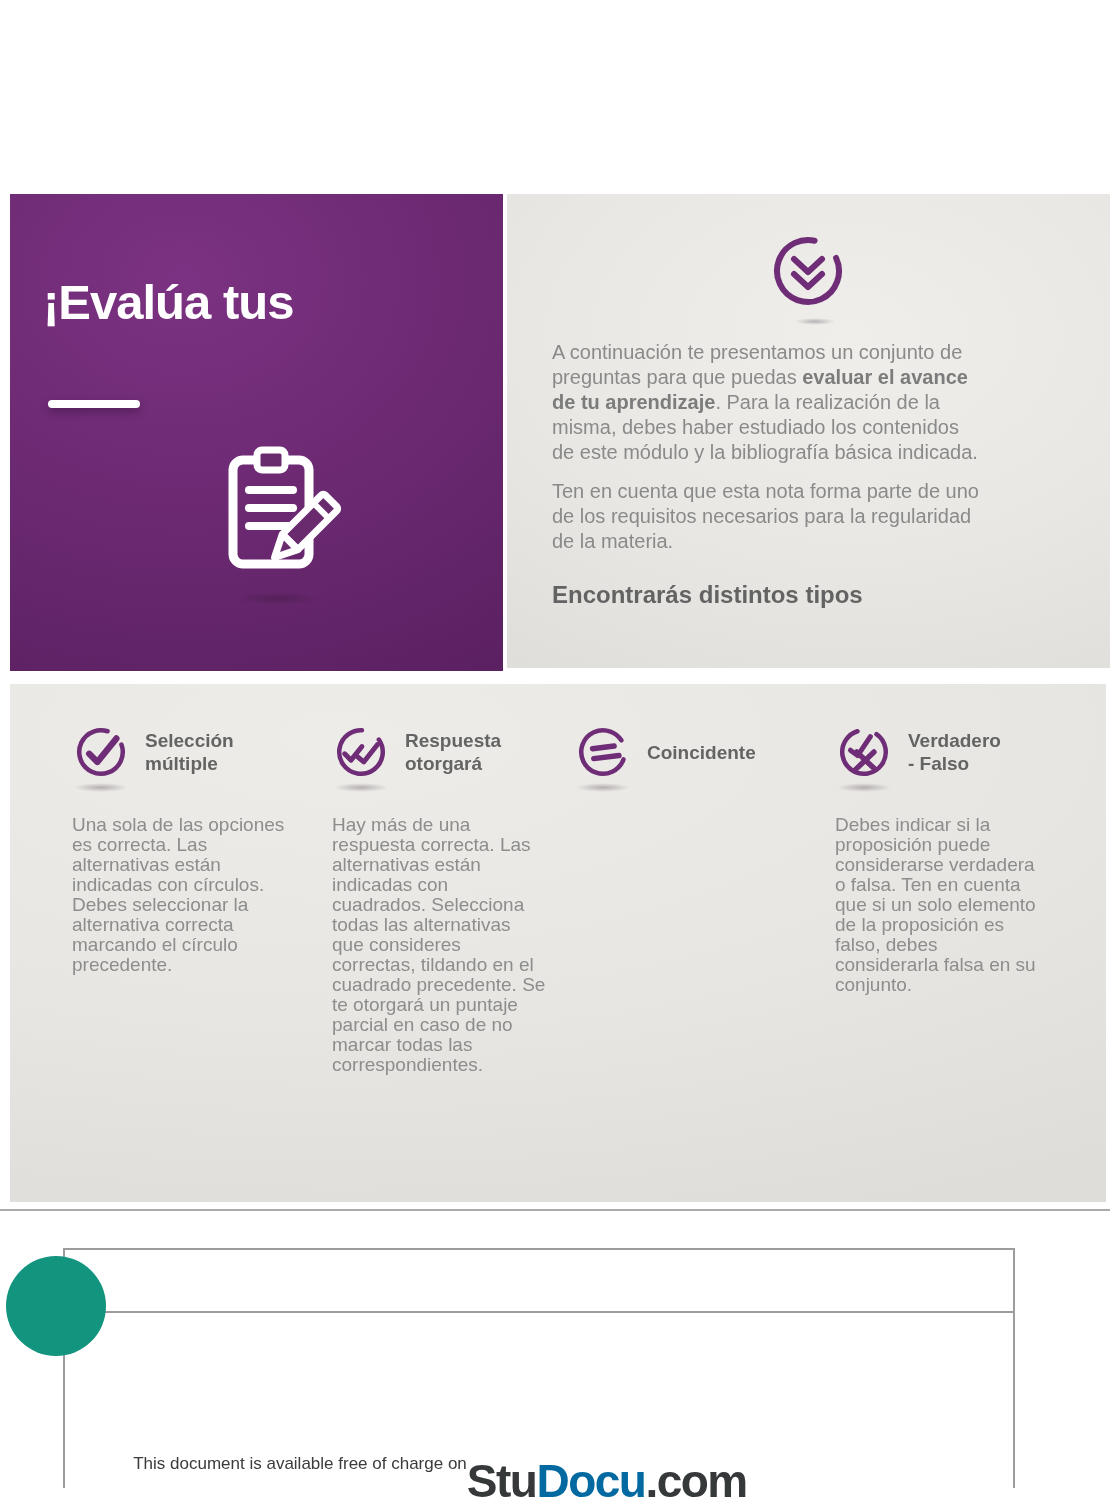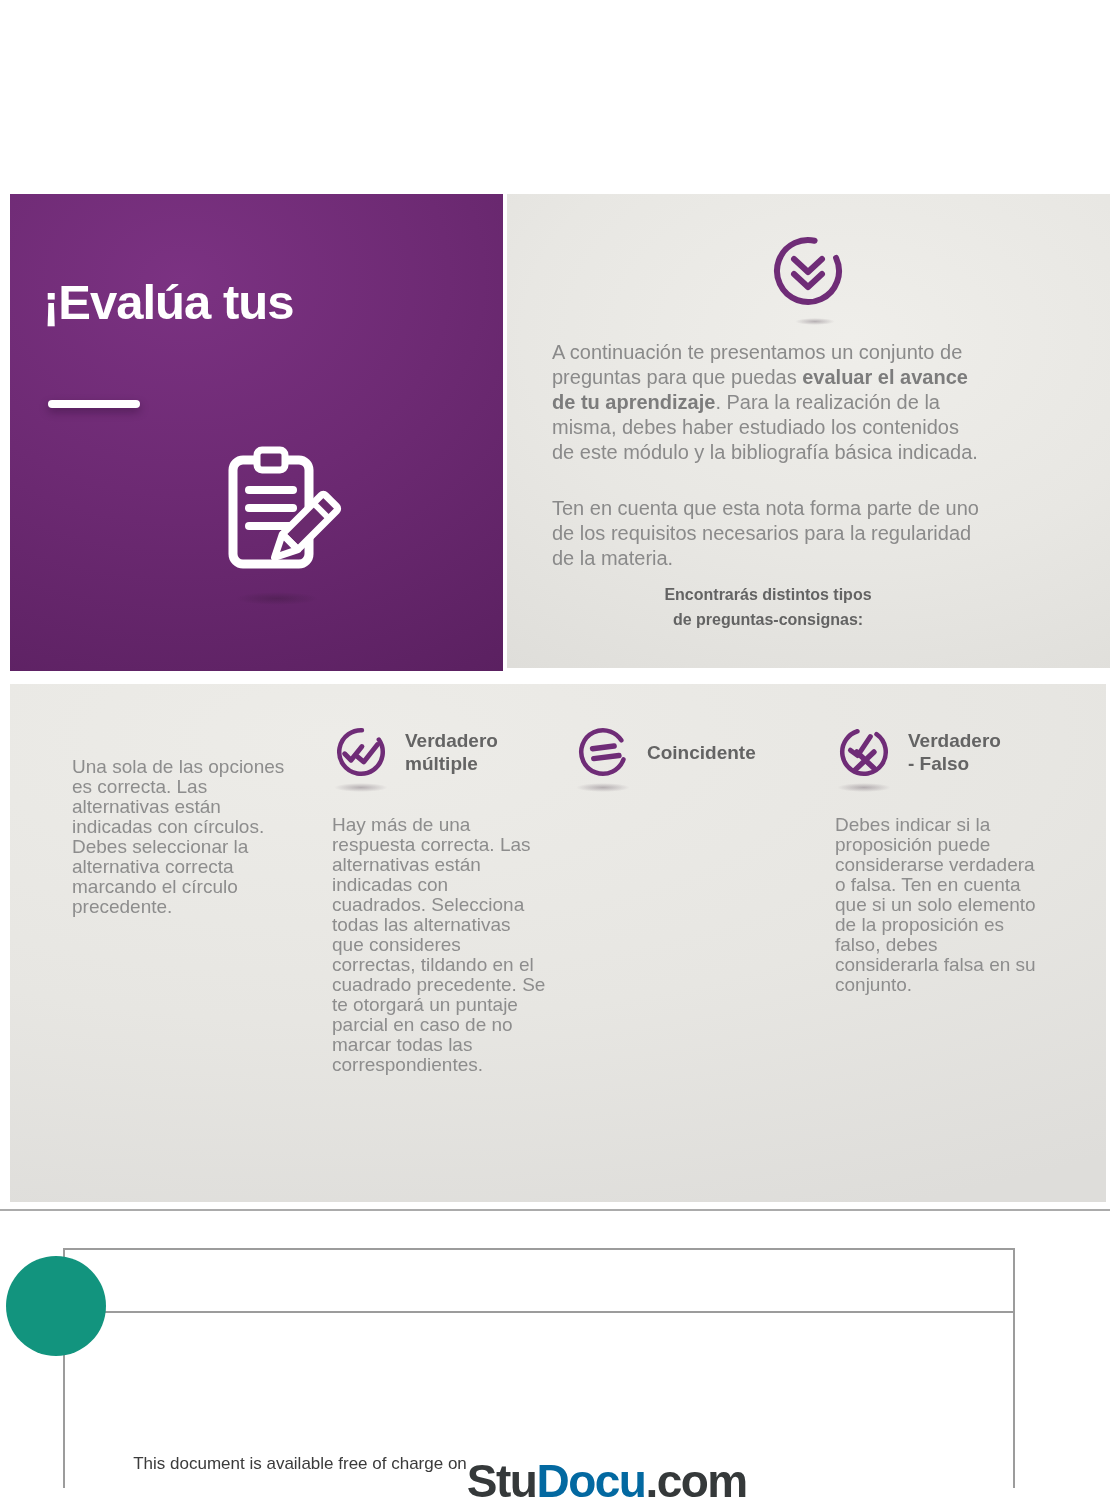--- a/index.html
+++ b/index.html
@@ -32,25 +32,25 @@
   .hero-gray{
     position:absolute;left:507px;top:178px;width:601px;height:474px;
     background:radial-gradient(95% 85% at 55% 30%, #efeeea 0%, #e8e7e3 55%, #dfdeda 100%);
     color:#8a8a8a;
     padding-left:24px;
   }
   .chevron-svg{position:absolute;left:258px;top:34px;}
   .chev-shadow{left:288px;top:124px;width:40px;height:7px;}
   .intro-p{position:absolute;left:45px;width:432px;margin:0;font-size:20px;line-height:25px;color:#8a8a8a;}
   .p1{top:146px;}
-  .p2{top:302px;}
+  .p2{top:285px;}
   .intro-p b{color:#7c7c7c;}
   .intro-heading{
-    position:absolute;left:45px;top:388px;width:432px;margin:0;text-align:center;
-    font-size:16px;line-height:25px;font-weight:700;color:#636363;
+    position:absolute;left:45px;top:388px;width:432px;margin:0;text-align:left;
+    font-size:24px;line-height:25px;font-weight:700;color:#636363;
   }
   .intro-heading span{display:block;}
   
   .types-panel{
     position:absolute;left:10px;top:668px;width:1096px;height:518px;
     background:radial-gradient(120% 100% at 30% 10%, #edece8 0%, #e7e6e2 55%, #dedddA 100%);
   }
   .type-col{position:absolute;top:39px;}
   .type-col.c1{left:62px;width:228px;}
   .type-col.c2{left:322px;width:215px;}
@@ -116,41 +116,50 @@
       <path d="M29 46 L43 59 L57 46" fill="none" stroke="#6f2c77" stroke-width="6" stroke-linecap="round" stroke-linejoin="round"></path>
     </svg>
     <div class="icon-shadow chev-shadow"></div>
 
     <p class="intro-p p1"><span>A continuación te presentamos un conjunto de preguntas para que puedas </span><b>evaluar el avance de tu aprendizaje</b><span>. Para la realización de la misma, debes haber estudiado los contenidos de este módulo y la bibliografía básica indicada.</span></p>
 
     <p class="intro-p p2">Ten en cuenta que esta nota forma parte de uno de los requisitos necesarios para la regularidad de la materia.</p>
 
     <h2 class="intro-heading">
       <span>Encontrarás distintos tipos</span>
-      <span>de preguntas-consignas:</span>
     </h2>
   </section>
 
   <section class="types-panel">
 
     <div class="type-col c1">
+      <div class="type-head">
+        <span class="type-iconwrap">
+          <svg width="58" height="58" viewBox="0 0 64 64">
+            <circle cx="32" cy="32" r="24" fill="none" stroke="#6f2c77" stroke-width="5" stroke-linecap="round" stroke-dasharray="128 23" transform="rotate(-20 32 32)"></circle>
+            <path d="M19 34 L28 43 L49 17" fill="none" stroke="#6f2c77" stroke-width="7" stroke-linecap="round" stroke-linejoin="round"></path>
+          </svg>
+          <span class="icon-shadow"></span>
+        </span>
+        <span class="type-title">Selección múltiple</span>
+      </div>
       <p class="type-desc">Una sola de las opciones es correcta. Las alternativas están indicadas con círculos. Debes seleccionar la alternativa correcta marcando el círculo precedente.</p>
     </div>
 
     <div class="type-col c2">
       <div class="type-head">
         <span class="type-iconwrap">
           <svg width="58" height="58" viewBox="0 0 64 64">
             <circle cx="32" cy="32" r="24" fill="none" stroke="#6f2c77" stroke-width="5" stroke-linecap="round" stroke-dasharray="128 23" transform="rotate(-35 32 32)"></circle>
             <path d="M14 34 L21 41 L33 26" fill="none" stroke="#6f2c77" stroke-width="5.5" stroke-linecap="round" stroke-linejoin="round"></path>
             <path d="M28 37 L35 43 L50 24" fill="none" stroke="#6f2c77" stroke-width="5.5" stroke-linecap="round" stroke-linejoin="round"></path>
           </svg>
           <span class="icon-shadow"></span>
         </span>
-        <span class="type-title">Verdadero múltiple</span>
+        <span class="type-title">Respuesta otorgará</span>
       </div>
       <p class="type-desc">Hay más de una respuesta correcta. Las alternativas están indicadas con cuadrados. Selecciona todas las alternativas que consideres correctas, tildando en el cuadrado precedente. Se te otorgará un puntaje parcial en caso de no marcar todas las correspondientes.</p>
     </div>
 
     <div class="type-col c3">
       <div class="type-head">
         <span class="type-iconwrap">
           <svg width="58" height="58" viewBox="0 0 64 64">
             <circle cx="32" cy="32" r="24" fill="none" stroke="#6f2c77" stroke-width="5" stroke-linecap="round" stroke-dasharray="128 23" transform="rotate(20 32 32)"></circle>
             <g transform="rotate(-7 32 32)">

